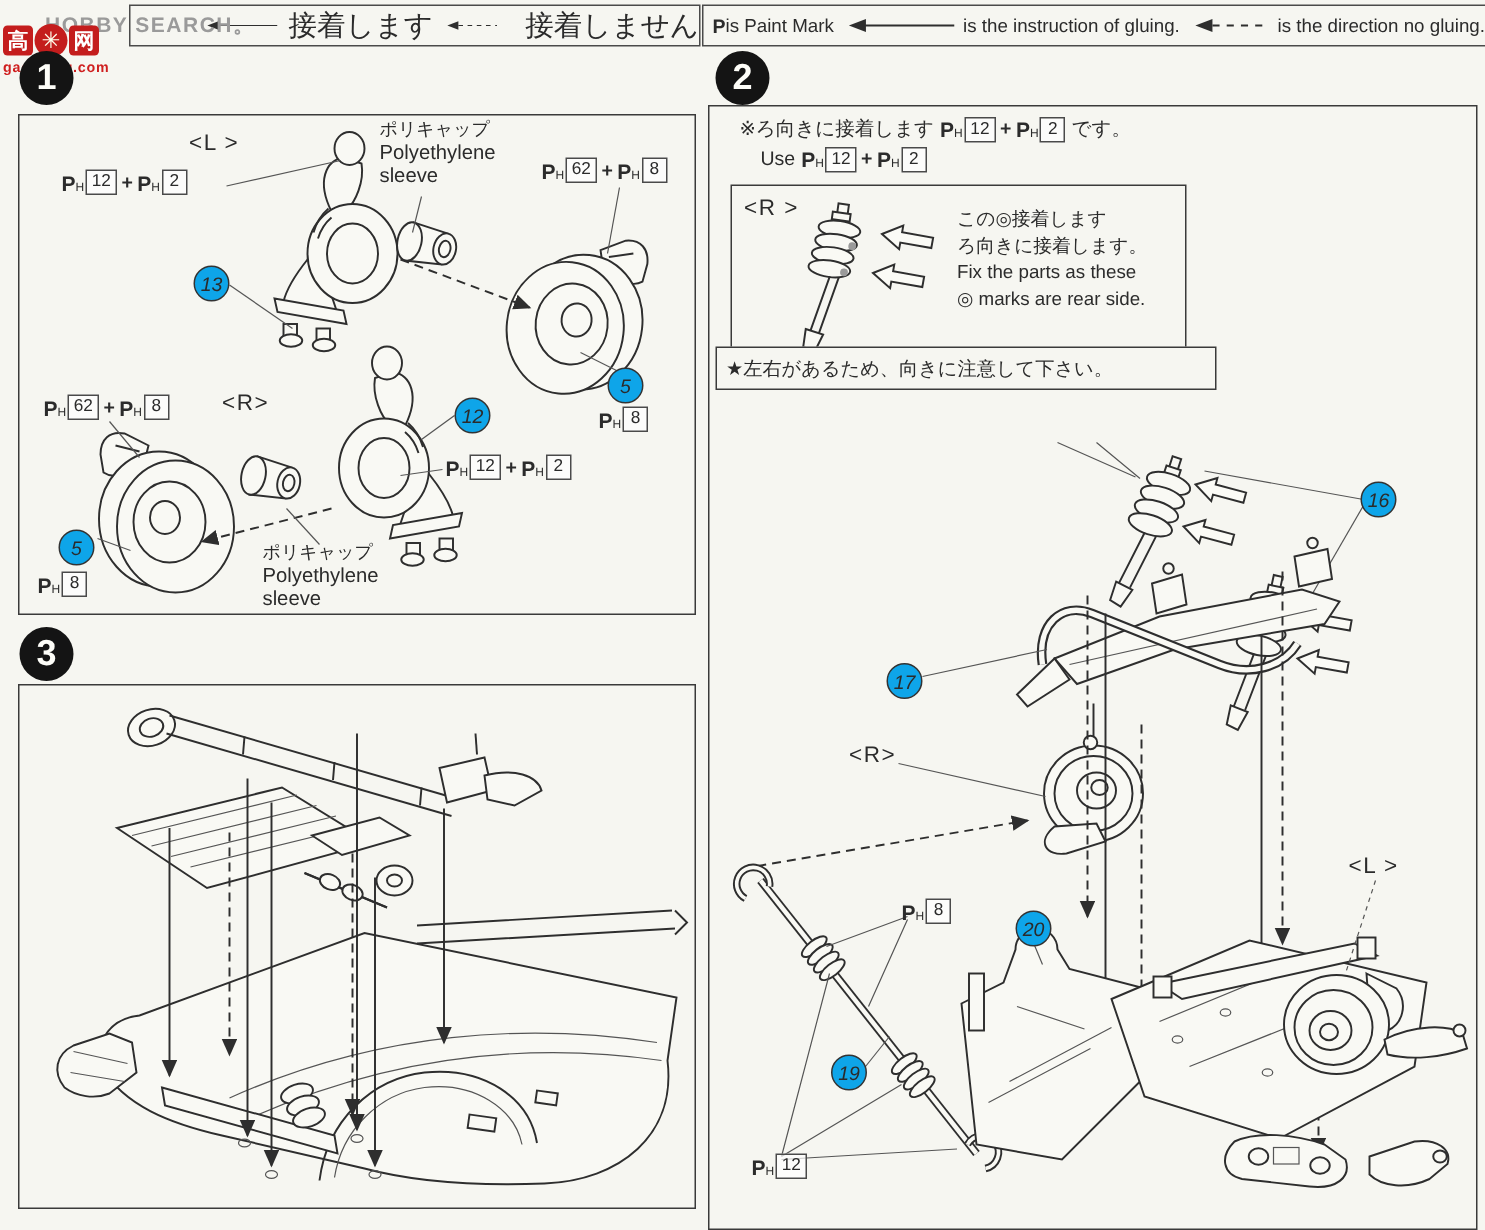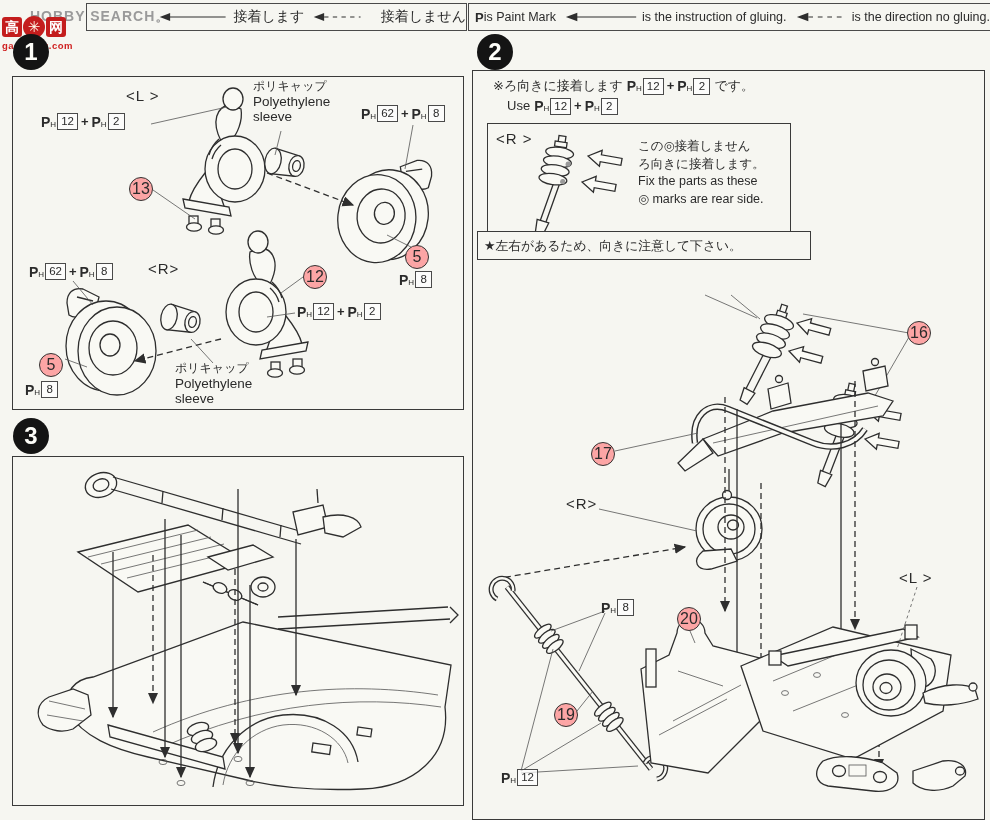--- a/index.html
+++ b/index.html
@@ -1,36 +1,36 @@
 <!DOCTYPE html>
 <html><head>
 <meta charset="utf-8">
 <style>
   html,body{margin:0;padding:0;}
   .page{position:relative;width:990px;height:820px;background:#f6f6f1;overflow:hidden;
         font-family:"Liberation Sans","DejaVu Sans",sans-serif;color:#2b2b2b;}
   .abs{position:absolute;}
   .panel{position:absolute;border:1.6px solid #3a3a3a;background:transparent;}
   .legend{position:absolute;border:1.5px solid #4a4a4a;display:flex;align-items:center;
-          font-size:14px;white-space:nowrap;background:transparent;}
+          font-size:19px;white-space:nowrap;background:transparent;}
   .hs-wm{position:absolute;left:30px;top:8px;font-size:14px;font-weight:bold;color:#9a9a9a;
          letter-spacing:1px;z-index:1;}
   .wm-logo{position:absolute;left:2px;top:16px;z-index:3;display:flex;align-items:center;gap:1px;}
   .wm-box{display:inline-block;width:20px;height:20px;background:#c41d1d;color:#fff;font-size:14px;
           font-weight:bold;text-align:center;line-height:20px;border-radius:3px;}
   .wm-circle{width:22px;height:22px;border-radius:50%;background:#c41d1d;color:#ffe;display:flex;
              align-items:center;justify-content:center;font-size:15px;}
   .wm-domain{position:absolute;left:2px;top:40px;z-index:3;color:#cf1f1f;font-size:9.5px;
              font-weight:bold;letter-spacing:.5px;}
   .step{position:absolute;width:36px;height:36px;border-radius:50%;background:#141414;color:#fdfdf8;
         font-size:24px;font-weight:bold;display:flex;align-items:center;justify-content:center;z-index:4;}
   .lbl{position:absolute;white-space:nowrap;}
   .side-label{font-size:15px;letter-spacing:1px;}
   .partnum{position:absolute;width:22px;height:22px;border:1.5px solid #333;border-radius:50%;
-           background:#fca5a5;font-size:16px;display:flex;align-items:center;justify-content:center;z-index:3;}
+           background:#0ea5e9;font-size:13px;display:flex;align-items:center;justify-content:center;z-index:3;font-style:italic;}
   .pm{display:inline-flex;align-items:center;white-space:nowrap;}
   .pm .pmu{display:inline-flex;align-items:center;}
   .pm b{font-size:14px;font-weight:bold;}
   .pm sub{font-size:8px;transform:translateY(3px);}
   .pm .nb{border:1.2px solid #4a4a4a;background:rgba(255,255,255,.7);font-size:11.5px;
           padding:0 3px;margin-left:1px;min-width:9px;text-align:center;line-height:15px;}
   .pm .pj{margin:0 3px;font-size:13px;font-weight:bold;}
   .note-row{display:flex;align-items:center;gap:4px;font-size:13px;line-height:20px;}
   .inset{position:absolute;border:1.5px solid #3a3a3a;z-index:2;background:#f6f6f1;}
   .inset-text{position:absolute;left:150px;top:14px;font-size:12.5px;line-height:17.5px;}
@@ -448,21 +448,21 @@
           <ellipse class="fw" cx="-3" cy="44" rx="14" ry="5.5"></ellipse>
           <circle cx="10" cy="27" r="2.6" fill="#9a9a9a"></circle>
           <circle cx="7" cy="45" r="2.6" fill="#9a9a9a"></circle>
           <path class="ln" d="M-2,49 L-10,88 M4,49 L-4,88"></path>
           <path class="fw" d="M-13,86 L-1,88 L-5,100 L-13,98 Z"></path>
         </g>
         <path d="M0,0 L13,-8 L13,-3.5 L34,-3.5 L34,3.5 L13,3.5 L13,8 Z" transform="translate(72,30) rotate(10)" fill="#fbfbf6" stroke="#2e2e2e" stroke-width="1.3"></path>
         <path d="M0,0 L13,-8 L13,-3.5 L34,-3.5 L34,3.5 L13,3.5 L13,8 Z" transform="translate(66,56) rotate(10)" fill="#fbfbf6" stroke="#2e2e2e" stroke-width="1.3"></path>
       </svg>
       <div class="inset-text">
-        <div>この◎接着しません</div>
+        <div>この◎接着します</div>
         <div>ろ向きに接着します。</div>
         <div>Fix the parts as these</div>
         <div>◎ marks are rear side.</div>
       </div>
     </div>
 
     <div class="starbox" style="left:4px;top:160px;width:320px;">
       <div>★左右があるため、向きに注意して下さい。</div>
     </div>
 

